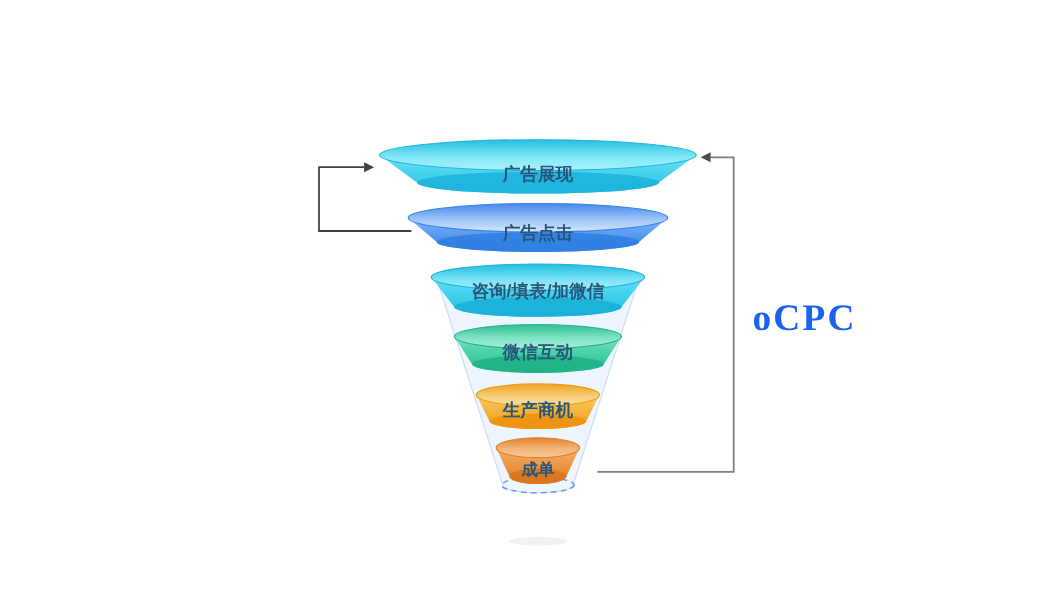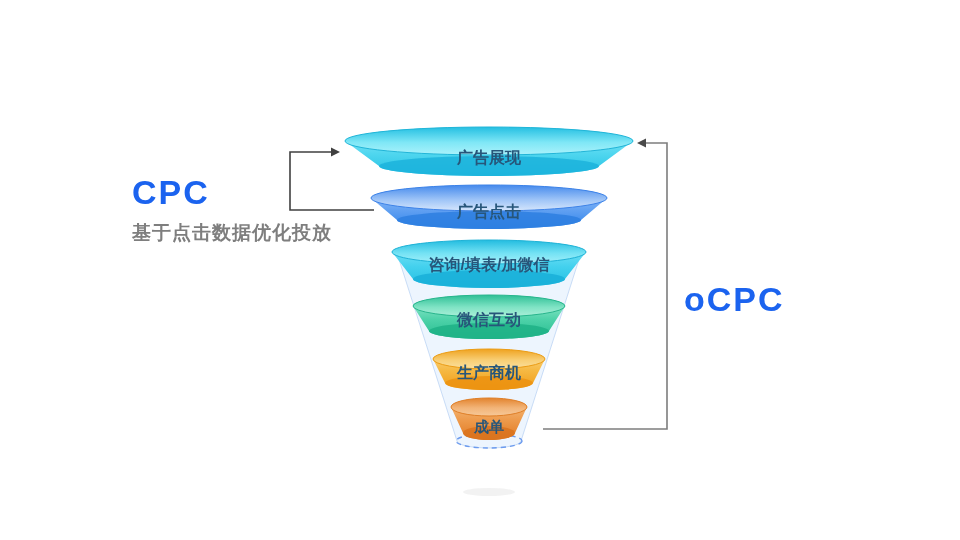--- a/index.html
+++ b/index.html
@@ -20,21 +20,21 @@
   .label-block{position:absolute;white-space:nowrap;}
   .label-block .title{
     font-size:34px;font-weight:800;color:#1b63ef;
     letter-spacing:2px;line-height:1.15;
   }
   .label-block .subtitle{
     margin-top:10px;font-size:19px;font-weight:bold;color:#7e7e7e;
     letter-spacing:1px;line-height:1.2;
   }
   .cpc-block{left:132px;top:173px;}
-  .ocpc-block{left:684px;top:280px;}
+  .ocpc-block{left:684px;top:270px;font-family:Liberation Serif, serif;}
   .arrow-dark{stroke:#404040;stroke-width:1.6;fill:none;}
   .arrow-gray{stroke:#7d7d7d;stroke-width:1.6;fill:none;}
   .rim{stroke-width:1;}
 </style>
 </head>
 <body>
 
 <div class="stage">
 
   <svg class="funnel-svg" width="960" height="540" viewBox="0 0 960 540">
@@ -155,22 +155,18 @@
       <path class="arrow-dark" d="M374,210 H290 V152 H331"></path>
       <polygon points="331,147.5 340,152 331,156.5" fill="#404040"></polygon>
     </g>
 
     <g>
       <path class="arrow-gray" d="M543,429 H667 V143 H646"></path>
       <polygon points="646,138.5 637,143 646,147.5" fill="#4a4a4a"></polygon>
     </g>
   </svg>
 
-  <div class="label-block cpc-block">
-    <div class="title">CPC</div>
-    <div class="subtitle">基于点击数据优化投放</div>
-  </div>
 
   <div class="label-block ocpc-block">
     <div class="title">oCPC</div>
   </div>
 
 </div>
 
 </body></html>

